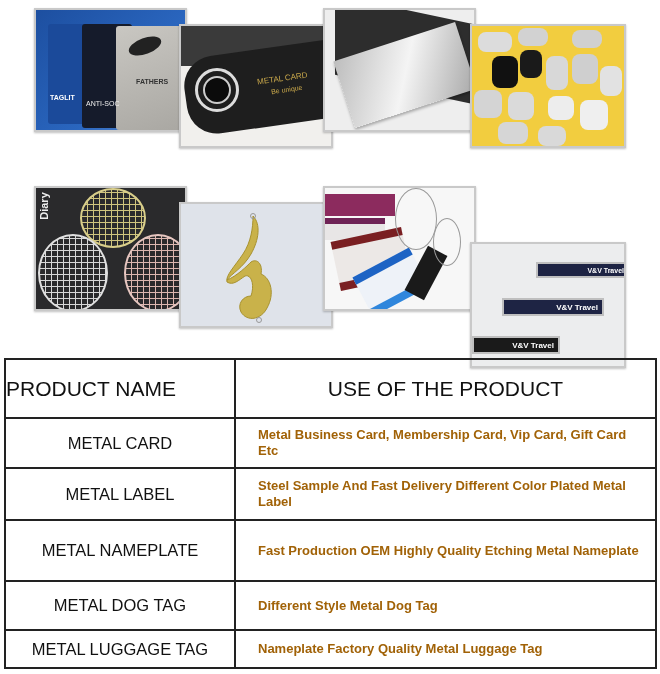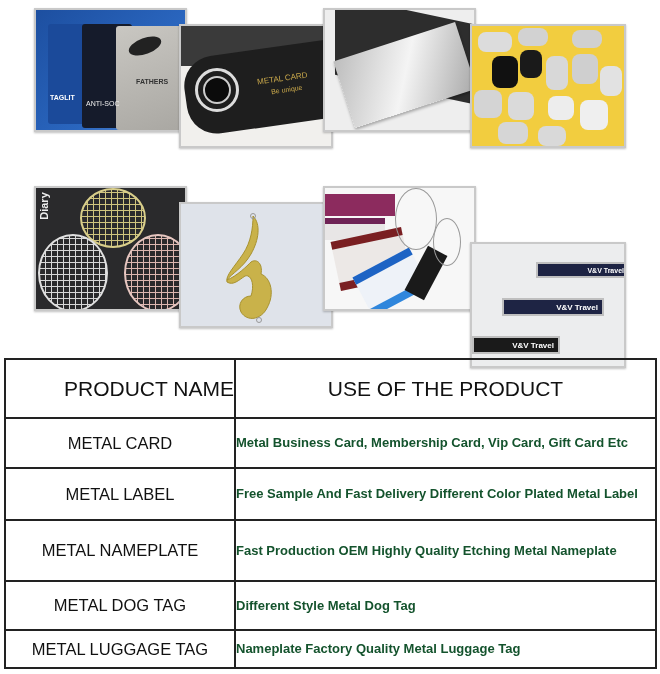--- a/index.html
+++ b/index.html
@@ -4,24 +4,24 @@
 <style>
   html, body { margin:0; padding:0; background:#ffffff; }
   body { width:660px; height:674px; position:relative; overflow:hidden; font-family:"Liberation Sans", sans-serif; }
   .photo { position:absolute; border:2px solid #c9c9c9; box-shadow:0 1px 2px rgba(0,0,0,0.25); overflow:hidden; box-sizing:border-box; }
   .cap { position:absolute; font-family:"Liberation Sans", sans-serif; }
 
   
   table.prod { position:absolute; left:4px; top:358px; width:653px; height:311px; border-collapse:collapse; border:2px solid #111; }
   table.prod td, table.prod th { border:2px solid #222; padding:0; }
   table.prod th { font-weight:normal; font-size:21px; color:#111; height:50px; }
-  table.prod th.c1 { width:228px; text-align:right; }
+  table.prod th.c1 { width:228px; text-align:left; }
   table.prod th.c2 { text-align:center; }
   table.prod td.name { text-align:center; font-size:16.5px; color:#111; }
-  table.prod td.use { font-size:13px; font-weight:bold; color:#14532d; padding-right:12px; line-height:16px; }
+  table.prod td.use { font-size:13px; font-weight:bold; color:#a16207; padding-left:22px; padding-right:12px; line-height:16px; }
 </style>
 </head>
 <body>
 
 <div class="photo" style="left:34px;top:8px;width:153px;height:124px;background:linear-gradient(135deg,#1d4fa0,#2a66bf 60%,#5d8fd4);">
   <div style="position:absolute;left:12px;top:14px;width:48px;height:100px;background:#1b4a9a;border-radius:3px;"></div>
   <div style="position:absolute;left:46px;top:14px;width:50px;height:104px;background:#151b2b;border-radius:3px;"></div>
   <div style="position:absolute;left:80px;top:16px;width:70px;height:104px;background:linear-gradient(160deg,#c9c7c2,#a9a7a2);border-radius:3px;"></div>
   <div style="position:absolute;left:92px;top:28px;width:34px;height:16px;background:#222;border-radius:50%;transform:rotate(-20deg);"></div>
   <span class="cap" style="left:14px;top:84px;font-size:7px;color:#fff;font-weight:bold;">TAGLIT</span>
@@ -102,21 +102,21 @@
       <tr>
     <th class="c1">PRODUCT NAME</th>
     <th class="c2">USE OF THE PRODUCT</th>
   </tr>
   <tr style="height:44px;">
     <td class="name">METAL CARD</td>
     <td class="use">Metal Business Card, Membership Card, Vip Card, Gift Card Etc</td>
   </tr>
   <tr style="height:45px;margin-left:12px;">
     <td class="name">METAL LABEL</td>
-    <td class="use">Free Sample And Fast Delivery Different Color Plated Metal Label</td>
+    <td class="use">Steel Sample And Fast Delivery Different Color Plated Metal Label</td>
   </tr>
   <tr style="height:54px;">
     <td class="name">METAL NAMEPLATE</td>
     <td class="use">Fast Production OEM Highly Quality Etching Metal Nameplate</td>
   </tr>
   <tr style="height:43px;">
     <td class="name">METAL DOG TAG</td>
     <td class="use">Different Style Metal Dog Tag</td>
   </tr>
   <tr style="height:33px;">

